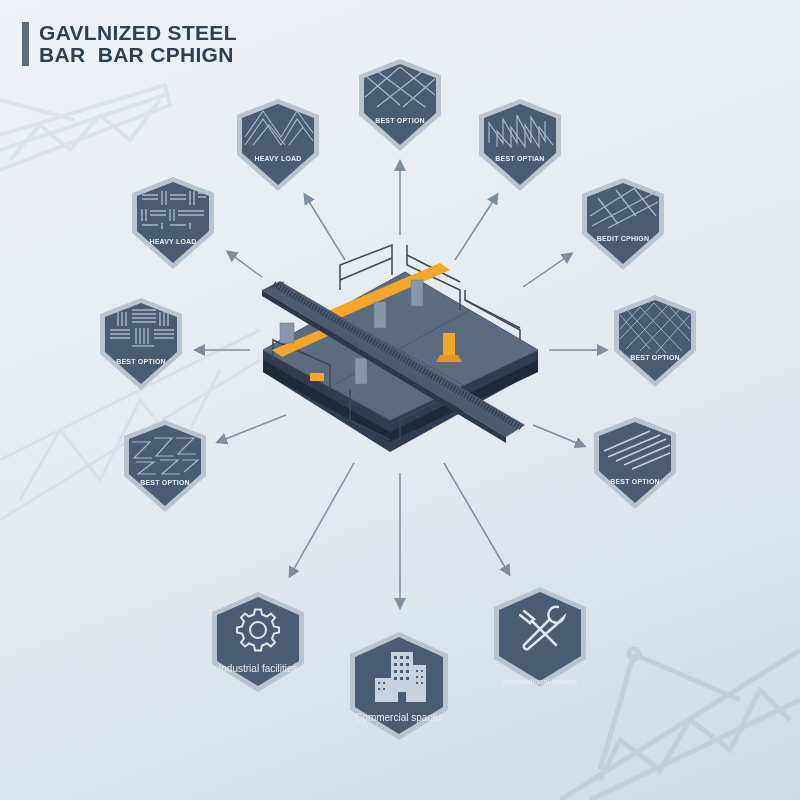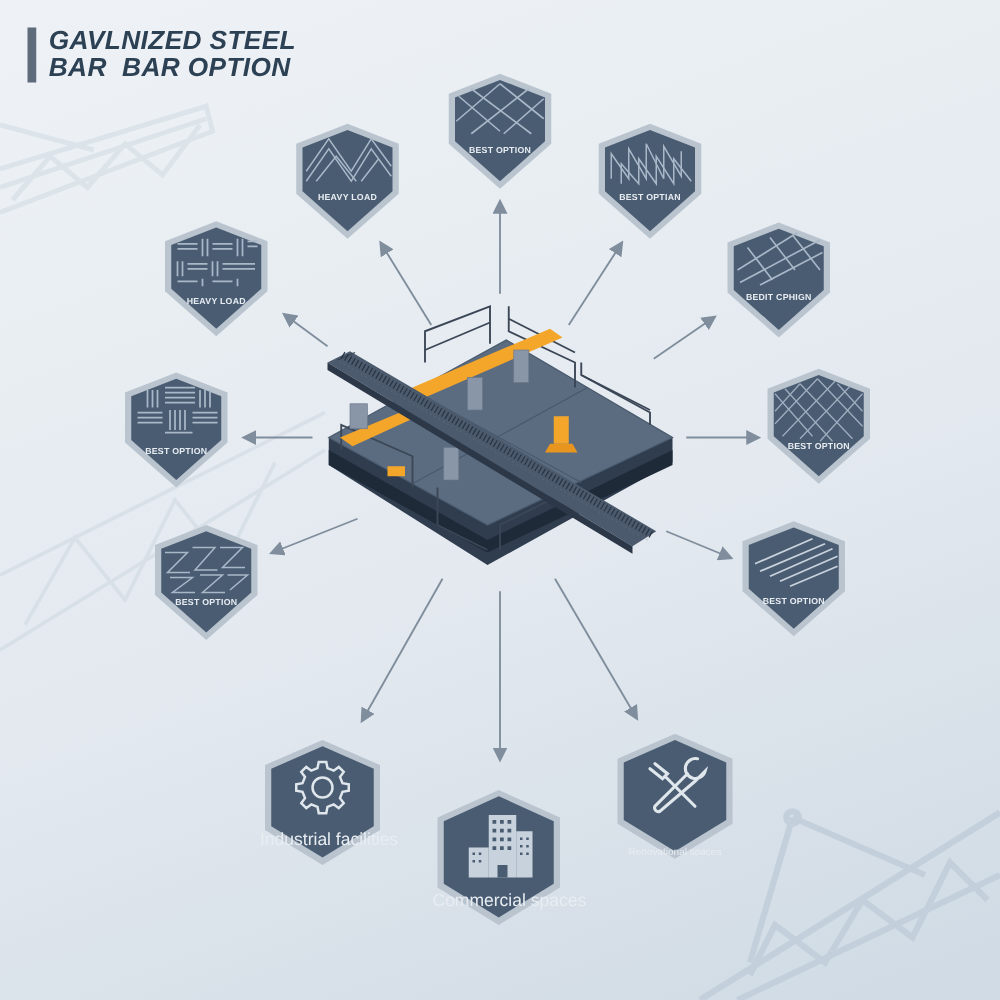--- a/index.html
+++ b/index.html
@@ -1,27 +1,27 @@
 <!DOCTYPE html>
 <html><head>
 <meta charset="utf-8">
 <style>
   html,body{margin:0;padding:0;}
   body{width:800px;height:800px;overflow:hidden;position:relative;
     background:linear-gradient(160deg,#eef2f6 0%,#e3e9ef 55%,#cfdae4 100%);
     font-family:"Liberation Sans",sans-serif;}
   .bg-svg{position:absolute;left:0;top:0;width:800px;height:800px;}
-  .title{position:absolute;left:22px;top:22px;display:flex;align-items:stretch;font-style:italic;}
+  .title{position:absolute;left:22px;top:22px;display:flex;align-items:stretch;}
   .title-bar{width:7px;background:#5d6b7b;margin-right:10px;}
   .title-text{font-family:"Liberation Sans",sans-serif;font-weight:bold;font-size:21px;line-height:22px;color:#2d4155;letter-spacing:0.3px;}
   .badge{position:absolute;}
   .badge svg{display:block;}
   .badge-label{position:absolute;left:0;right:0;text-align:center;color:#e8edf2;font-family:"Liberation Sans",sans-serif;white-space:nowrap;}
   .lbl-caps{font-size:7px;font-weight:bold;letter-spacing:0.2px;}
-  .lbl-app{font-size:14px;}
+  .lbl-app{font-size:10px;}
 </style>
 </head>
 <body>
 
 <svg class="bg-svg" viewBox="0 0 800 800">
   <defs>
     <marker id="ah" markerWidth="8" markerHeight="8" refX="6" refY="4" orient="auto">
       <path d="M0,0 L8,4 L0,8 Z" fill="#7f8d9c"></path>
     </marker>
   </defs>
@@ -106,21 +106,21 @@
     </g>
     <path d="M268,287 L518,432" stroke="#6b7a8c" stroke-width="0.5" stroke-dasharray="1,3"></path>
     <path d="M274,284 L522,428" stroke="#2a3544" stroke-width="6" stroke-dasharray="1,2.2" fill="none"></path>
   </g>
 </svg>
 
 <div class="title">
   <div class="title-bar"></div>
   <div class="title-text">
     <div>GAVLNIZED STEEL</div>
-    <div style="white-space:pre;">BAR  BAR OPTION</div>
+    <div style="white-space:pre;">BAR  BAR CPHIGN</div>
   </div>
 </div>
 
 <div class="badge" style="left:233px;top:97px;">
   <svg width="90" height="96" viewBox="0 0 90 96">
     <path d="M45,2 L86,18 L86,58 L45,94 L4,58 L4,18 Z" fill="#b9c4cf"></path>
     <path d="M45,7 L81,21 L81,56 L45,88 L9,56 L9,21 Z" fill="#4a5c72"></path>
     <g stroke="#a9b8c8" stroke-width="1.2" fill="none">
       <path d="M12,48 L30,22 L48,48 L64,22 L80,44"></path>
         <path d="M12,40 L30,14 L48,40 L64,14 L80,36"></path>

